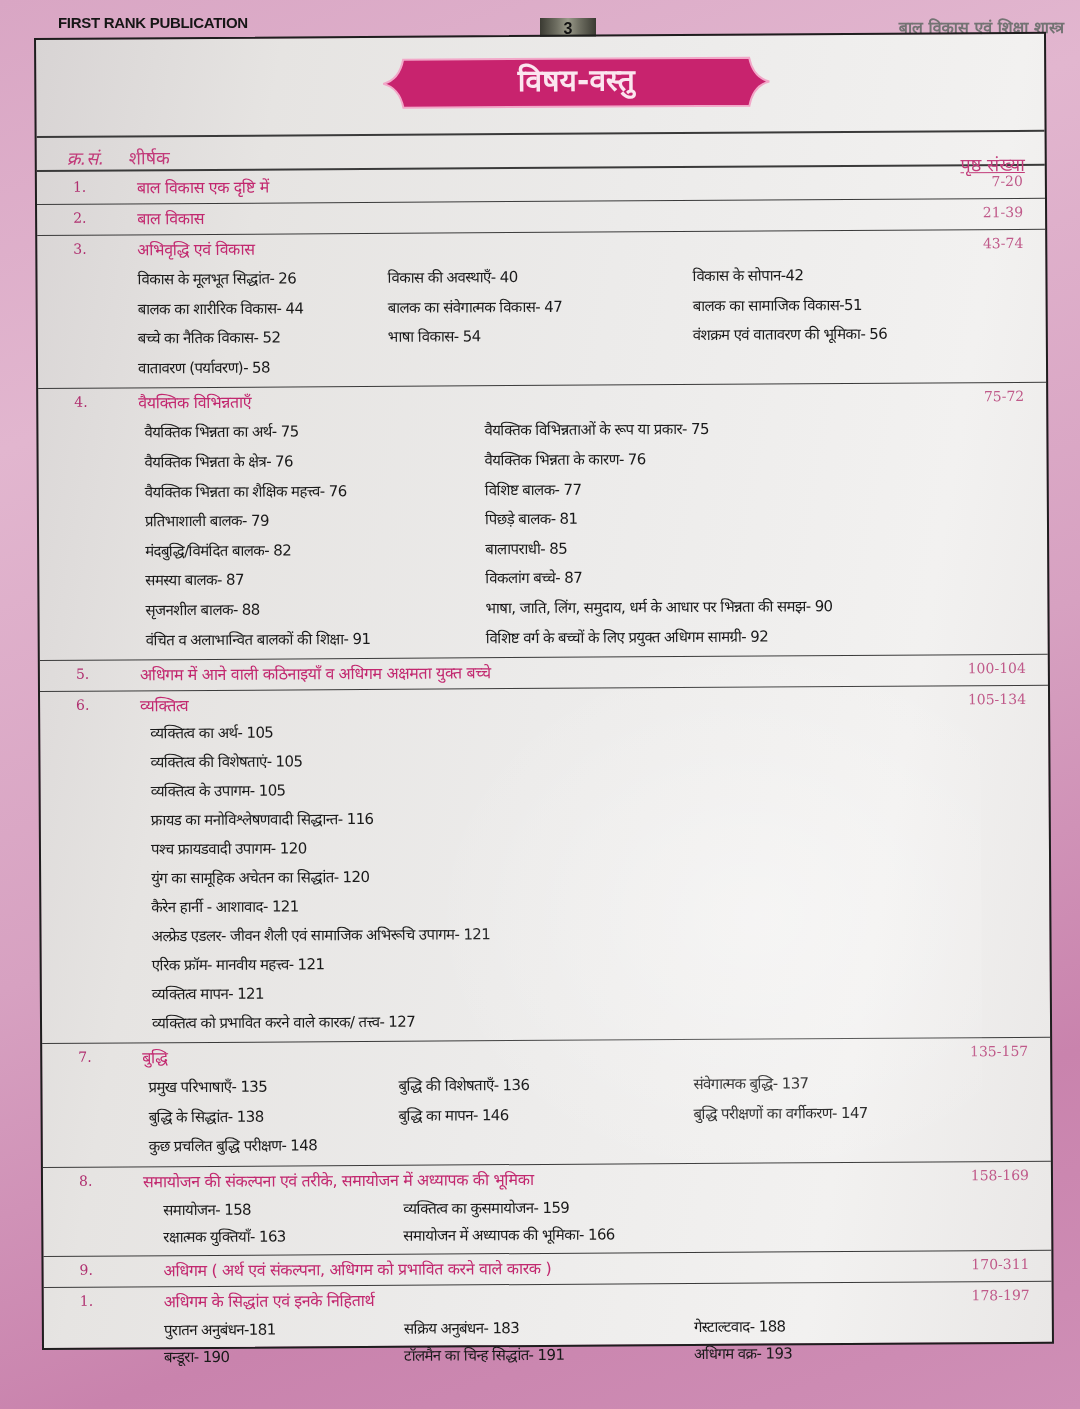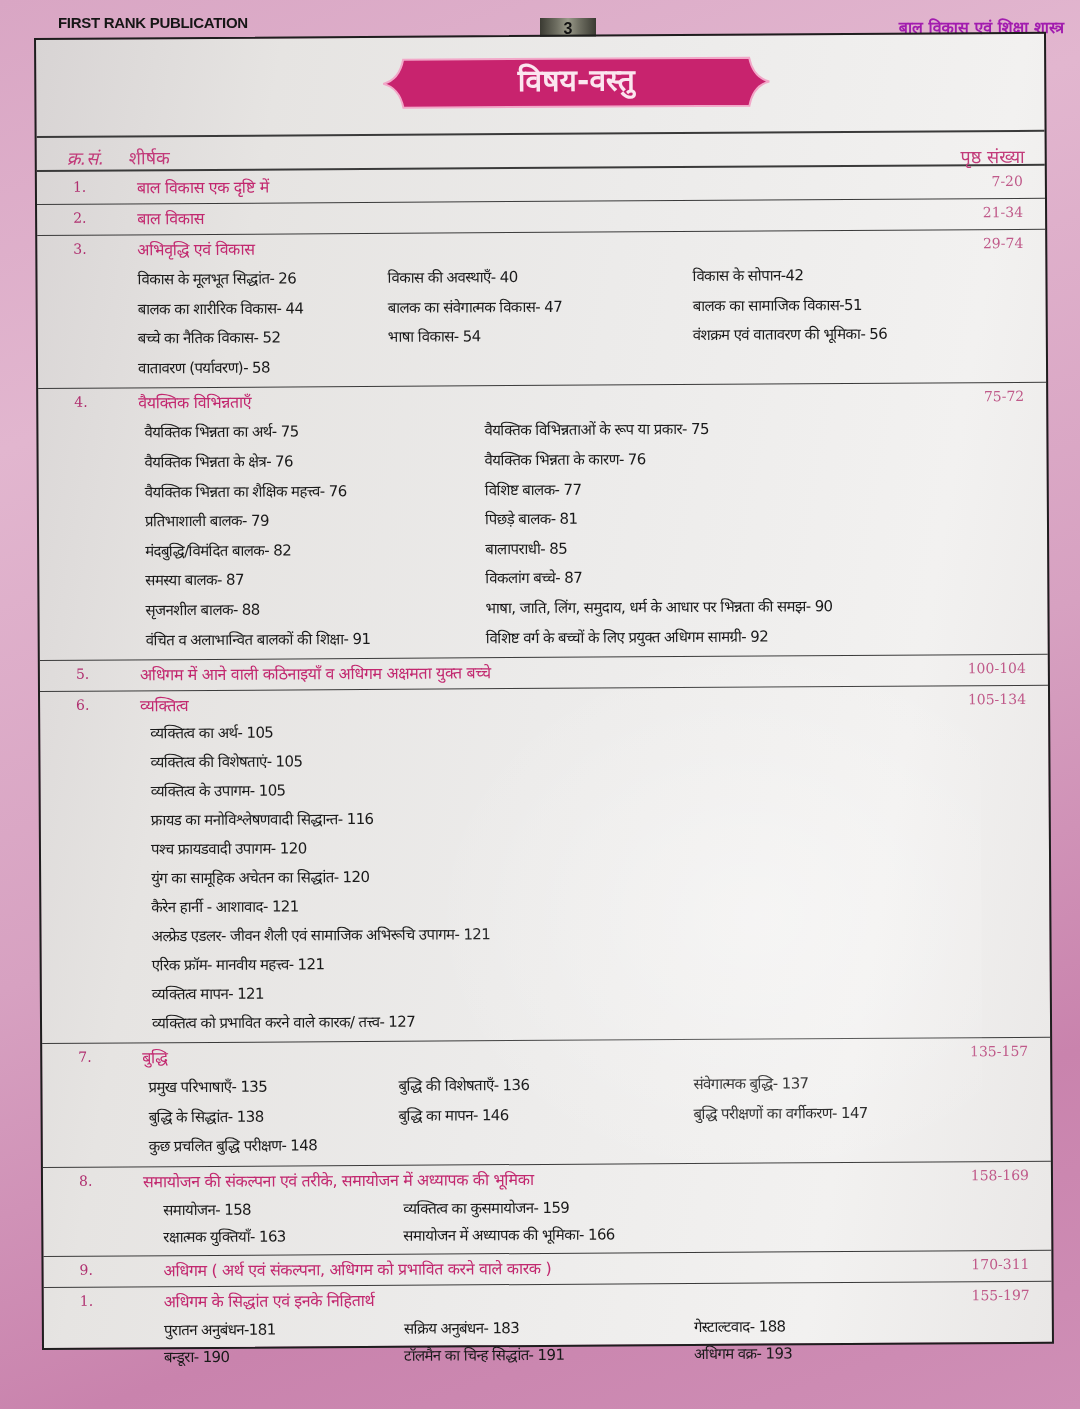--- a/index.html
+++ b/index.html
@@ -19,21 +19,21 @@
     font-size: 15px; color: #161616; letter-spacing: -0.3px;
   }
   .page-badge {
     position: absolute; left: 516px; top: 18px; width: 56px; height: 22px;
     background: linear-gradient(90deg, #3a3a32 0%, #6f6f62 30%, #9a9a8a 50%, #6f6f62 70%, #3a3a32 100%);
     color: #111; font-family: "Liberation Sans", sans-serif; font-weight: bold;
     font-size: 16px; text-align: center; line-height: 22px;
   }
   .book-title {
     position: absolute; right: 40px; top: 16px;
-    font-size: 16px; font-weight: bold; color: #a21caf;
+    font-size: 16px; font-weight: bold; color: #737373;
     font-family: "DejaVu Sans", sans-serif;
   }
   .sheet {
     position: absolute; left: 34px; top: 38px; width: 1012px; height: 1312px;
     background: linear-gradient(100deg, #d8d4d4 0%, #e6e4e2 20%, #ecebea 50%, #f2f1f0 80%, #e9e7e6 100%);
     border: 2px solid #1e1e1e;
     transform: rotate(-0.35deg);
     transform-origin: top left;
   }
   .banner-wrap {
@@ -46,21 +46,21 @@
     font-family: "DejaVu Sans", sans-serif; font-weight: bold;
     font-size: 30px; color: #fbe6ef;
   }
   .col-header {
     position: absolute; left: 0; top: 96px; width: 100%; height: 36px;
     border-top: 2px solid #3a3a3a; border-bottom: 2px solid #3a3a3a;
     color: #c23b7a; font-size: 18px; font-family: "DejaVu Sans", sans-serif;
   }
   .col-header .sno { position: absolute; left: 30px; top: 8px; font-style: italic; }
   .col-header .topic { position: absolute; left: 92px; top: 8px; }
-  .col-header .pages { position: absolute; right: 20px; top: 12px; }
+  .col-header .pages { position: absolute; right: 20px; top: 20px; text-decoration: underline; }
 
   .toc { position: absolute; left: 0; top: 134px; width: 100%; }
   .chapter {
     position: relative; border-bottom: 1.5px solid #3a3a3a;
     padding: 4px 0 4px 0;
   }
   .chapter .num {
     position: absolute; left: 36px; top: 5px; font-size: 14px; color: #b03070;
   }
   .chapter .ch-title {
@@ -116,27 +116,27 @@
 
     <div class="chapter">
       <span class="num">1.</span>
       <span class="ch-title">बाल विकास एक दृष्टि में</span>
       <span class="range">7-20</span>
     </div>
 
     <div class="chapter">
       <span class="num">2.</span>
       <span class="ch-title">बाल विकास</span>
-      <span class="range">21-34</span>
+      <span class="range">21-39</span>
     </div>
 
     <div class="chapter">
       <span class="num">3.</span>
       <span class="ch-title">अभिवृद्धि एवं विकास</span>
-      <span class="range">29-74</span>
+      <span class="range">43-74</span>
       <div class="subs c3">
         <span class="sub">विकास के मूलभूत सिद्धांत- 26</span>
         <span class="sub">विकास की अवस्थाएँ- 40</span>
         <span class="sub">विकास के सोपान-42</span>
         <span class="sub">बालक का शारीरिक विकास- 44</span>
         <span class="sub">बालक का संवेगात्मक विकास- 47</span>
         <span class="sub">बालक का सामाजिक विकास-51</span>
         <span class="sub">बच्चे का नैतिक विकास- 52</span>
         <span class="sub">भाषा विकास- 54</span>
         <span class="sub">वंशक्रम एवं वातावरण की भूमिका- 56</span>
@@ -222,21 +222,21 @@
 
     <div class="chapter">
       <span class="num">9.</span>
       <span class="ch-title" style="margin-left:120px">अधिगम ( अर्थ एवं संकल्पना, अधिगम को प्रभावित करने वाले कारक )</span>
       <span class="range">170-311</span>
     </div>
 
     <div class="chapter" style="border-bottom:none">
       <span class="num">1.</span>
       <span class="ch-title" style="margin-left:120px">अधिगम के सिद्धांत एवं इनके निहितार्थ</span>
-      <span class="range">155-197</span>
+      <span class="range">178-197</span>
       <div class="subs c3b" style="margin-left:120px; grid-template-columns:240px 290px 300px">
         <span class="sub" style="line-height:27px">पुरातन अनुबंधन-181</span>
         <span class="sub" style="line-height:27px">सक्रिय अनुबंधन- 183</span>
         <span class="sub" style="line-height:27px">गेस्टाल्टवाद- 188</span>
         <span class="sub" style="line-height:27px">बन्डूरा- 190</span>
         <span class="sub" style="line-height:27px">टॉलमैन का चिन्ह सिद्धांत- 191</span>
         <span class="sub" style="line-height:27px">अधिगम वक्र- 193</span>
       </div>
     </div>
   </div>

